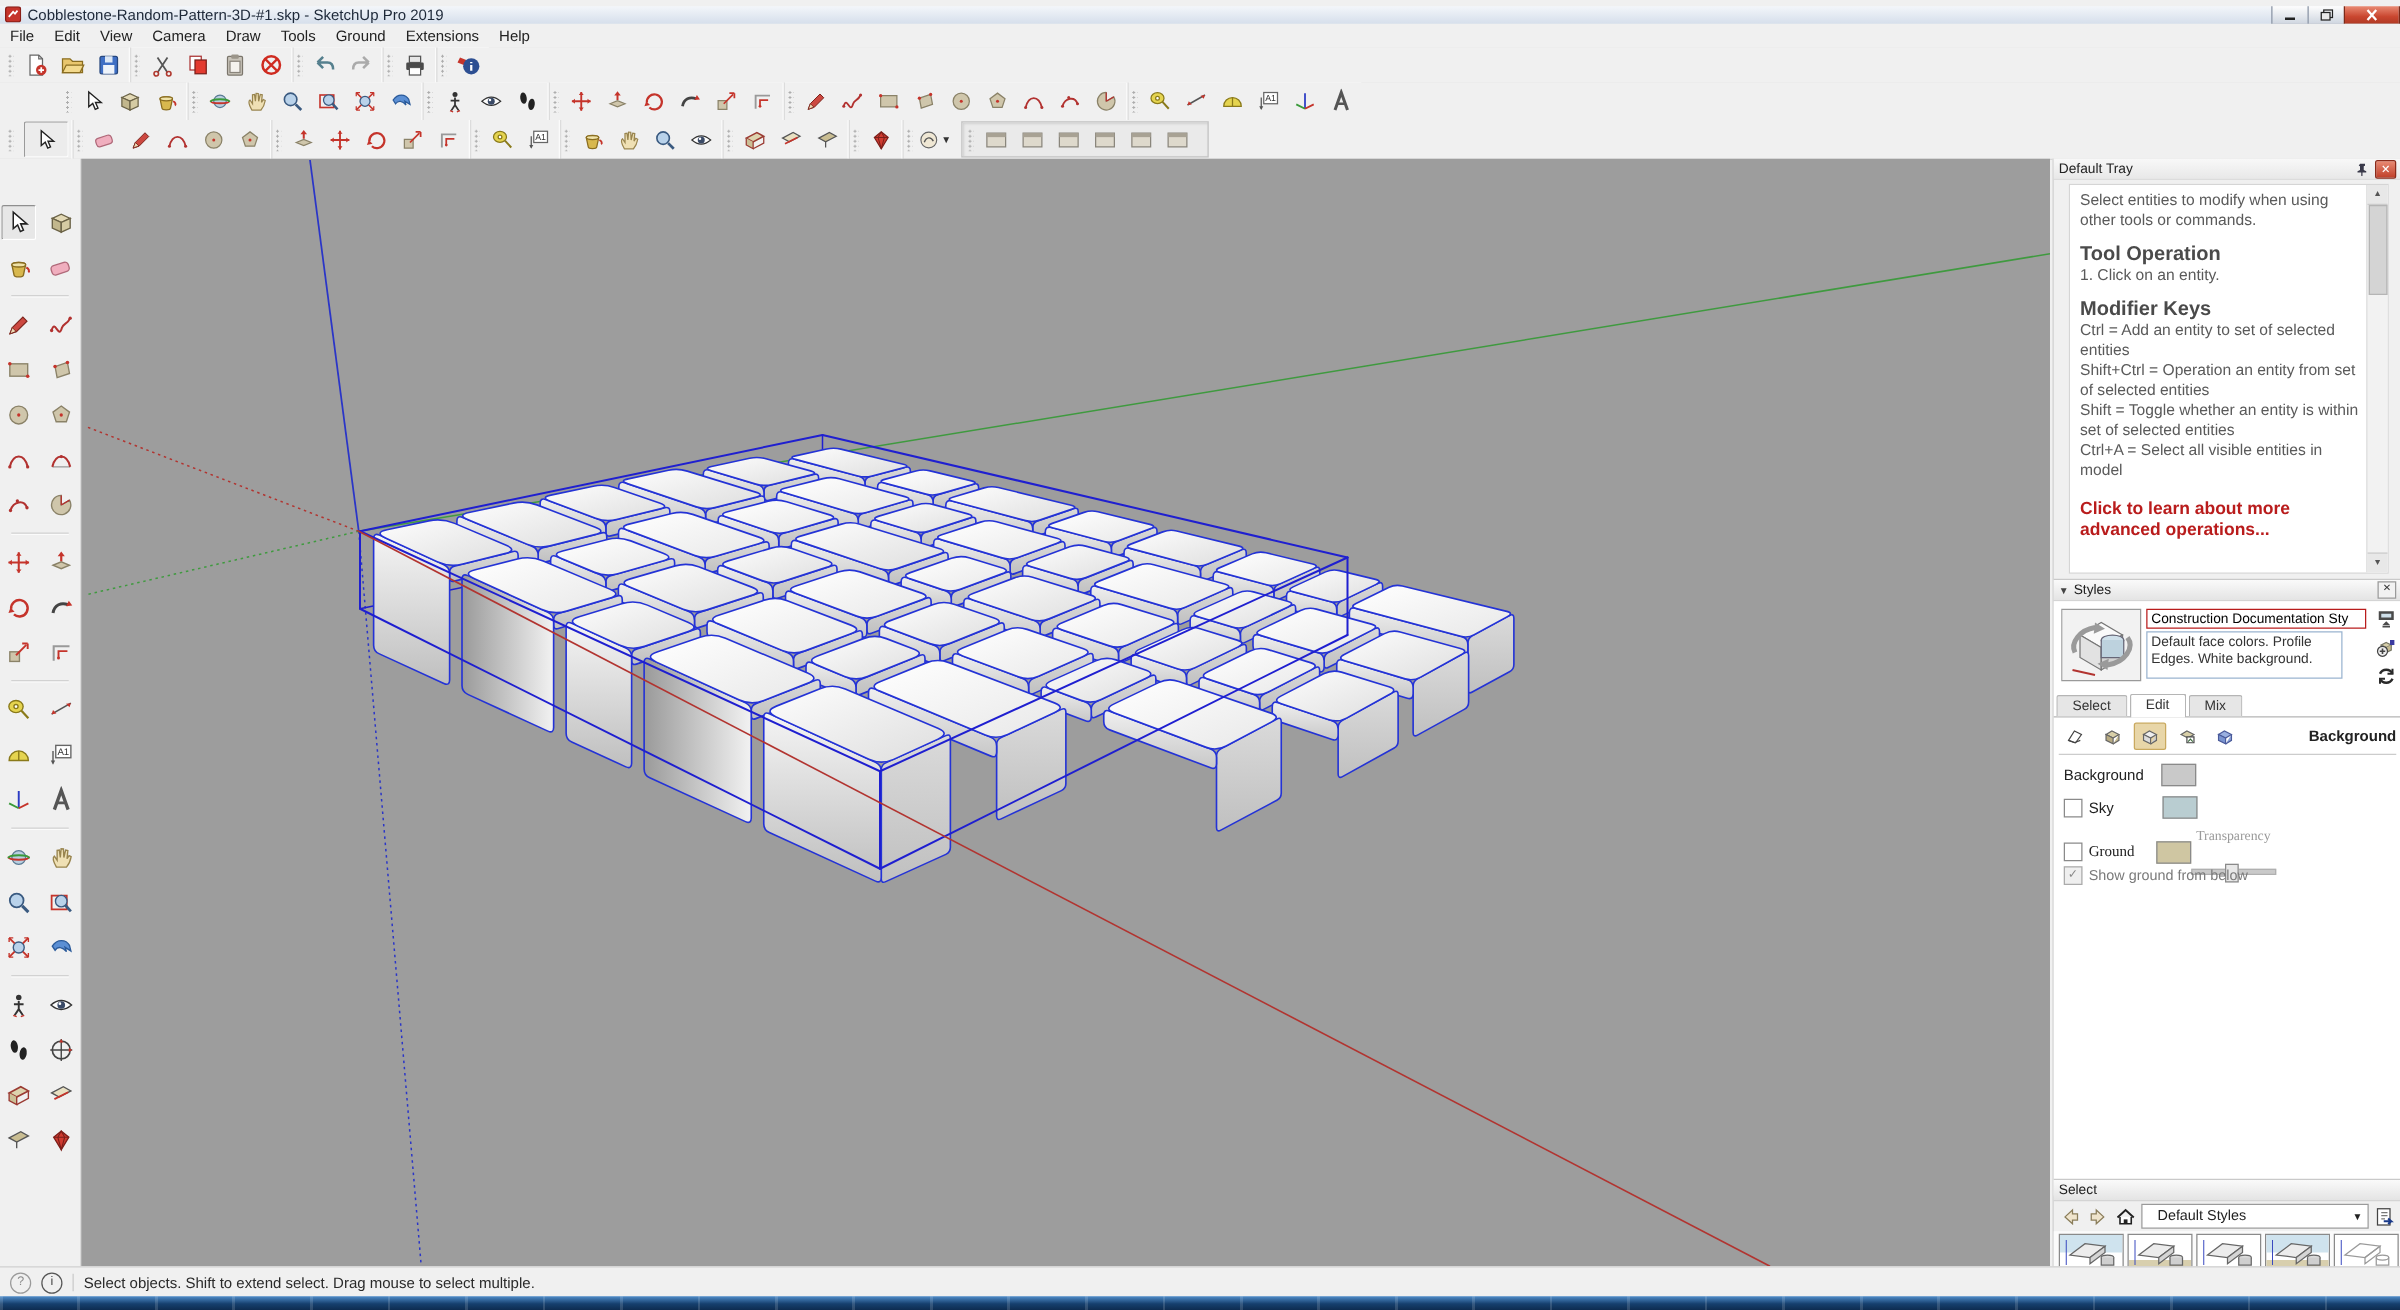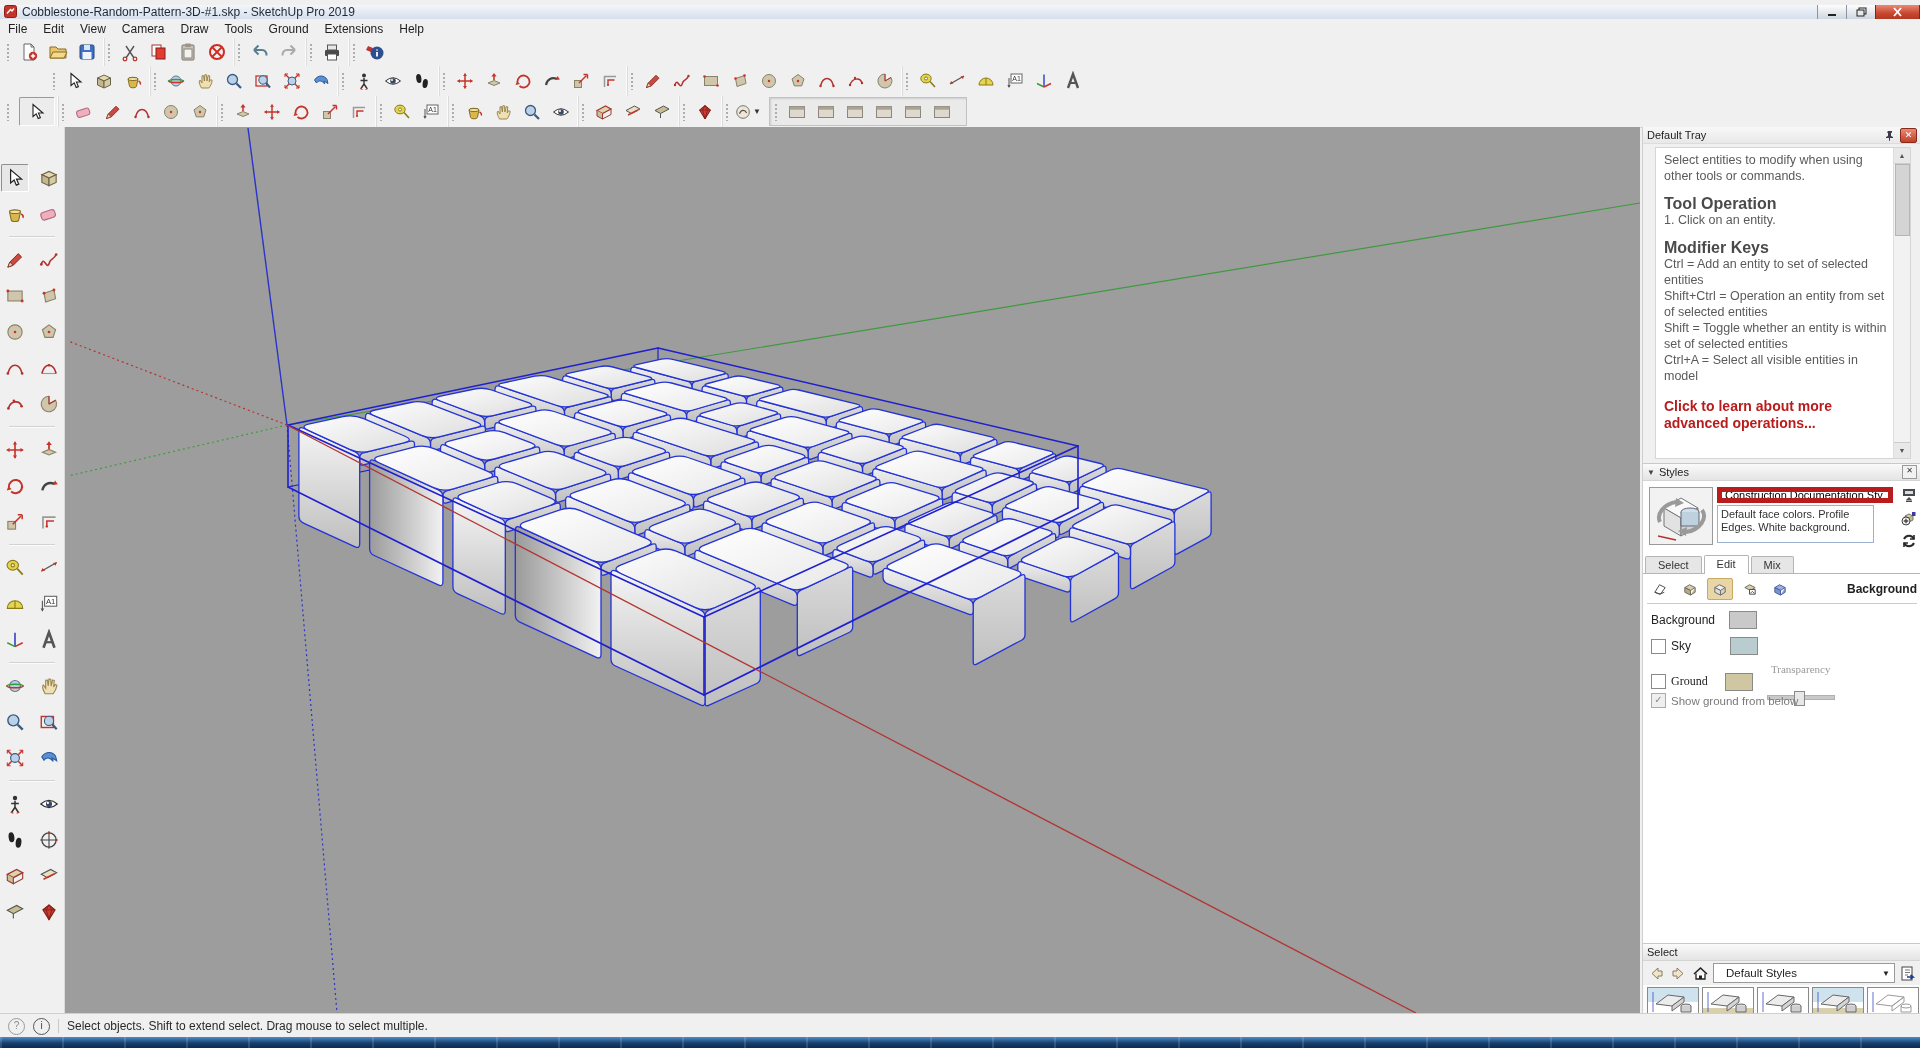--- a/index.html
+++ b/index.html
@@ -66,21 +66,21 @@
   .sb-arr.bottom{position:absolute;bottom:0;width:100%;border-top:1px solid #ccc;border-bottom:none;}
   .sb-thumb{position:absolute;top:16px;left:1px;width:13px;height:70px;background:#d4d4d4;border:1px solid #b5b5b5;}
 
   .styles-panel{position:absolute;left:0;top:336px;width:278px;}
   .panel-hdr{height:16px;display:flex;align-items:center;background:linear-gradient(#fafafa,#e4e4e4);border-top:1px solid #c9c9c9;border-bottom:1px solid #d4d4d4;font-size:11px;color:#222;padding:0 4px;}
   .panel-hdr .tri{font-size:8px;margin-right:4px;color:#444;}
   .panel-hdr .sp{flex:1;}
   .panel-x{width:13px;height:12px;border:1px solid #9a9a9a;background:#f2f2f2;font-size:8px;line-height:10px;text-align:center;color:#333;}
   .styles-body{background:#fff;border-bottom:1px solid #d8d8d8;position:relative;height:475px;}
   .sthumb{position:absolute;left:6px;top:6px;width:62px;height:56px;border:1px solid #9a9a9a;background:#fff;}
-  .sname{position:absolute;left:74px;top:6px;width:176px;height:16px;font-size:11px;border:5px solid #b91c1c;padding:0 3px;font-family:"Liberation Sans",sans-serif;box-sizing:border-box;}
+  .sname{position:absolute;left:74px;top:6px;width:176px;height:16px;font-size:11px;border:1px solid #b91c1c;padding:0 3px;font-family:"Liberation Sans",sans-serif;box-sizing:border-box;}
   .sdesc{position:absolute;left:74px;top:24px;width:157px;height:38px;border:1px solid #9ab4d0;font-size:11px;line-height:13px;color:#333;padding:2px 3px;box-sizing:border-box;}
   .sicons{position:absolute;right:2px;top:6px;width:20px;display:flex;flex-direction:column;gap:7px;align-items:center;}
   .sicons svg{width:16px;height:16px;}
   .tabs{position:absolute;left:0px;top:72px;display:flex;align-items:flex-end;height:20px;width:100%;border-bottom:1px solid #b5b5b5;}
   .tab{padding:2px 12px;font-size:11px;background:#e6e6e6;border:1px solid #b5b5b5;border-bottom:none;margin-left:2px;border-radius:2px 2px 0 0;color:#333;}
   .tab.active{background:#fff;padding-bottom:4px;position:relative;top:1px;font-weight:normal;}
   .editstrip{position:absolute;left:4px;top:96px;right:4px;height:24px;display:flex;align-items:center;gap:4px;border-bottom:1px solid #ccc;padding-bottom:2px;}
   .es-btn{width:24px;height:20px;display:flex;align-items:center;justify-content:center;border:1px solid transparent;}
   .es-btn.active{background:#e8d6a8;border-color:#c9a95f;border-radius:2px;}
   .es-btn svg{width:18px;height:16px;}
@@ -1316,21 +1316,21 @@
         </div>
         <div class="strow" style="top:156px;">
           <span class="cb"></span>
           <span>Sky</span>
           <span class="swatch" style="margin-left: 39px; background: rgb(185, 205, 209);" id="swSky"></span>
         </div>
         <div class="strow" style="top:182px;font-family:Liberation Serif, serif;">
           <span class="cb"></span>
           <span>Ground</span>
           <span class="swatch" style="margin-left: 17px; background: rgb(207, 198, 162);" id="swGround"></span>
-          <span style="display:inline-flex;flex-direction:column;align-items:center;margin-left:14px;gap:16px;">
+          <span style="display:inline-flex;flex-direction:column;align-items:center;gap:16px;">
             <span class="translabel">Transparency</span>
             <span class="slider">
                 <span class="knob"></span>
               </span>
           </span>
         </div>
         <div class="strow" style="top:212px;font-size:11.5px;color:#7a7a7a;">
           <span class="cb checked">✓</span>
           <span>Show ground from below</span>
         </div>

